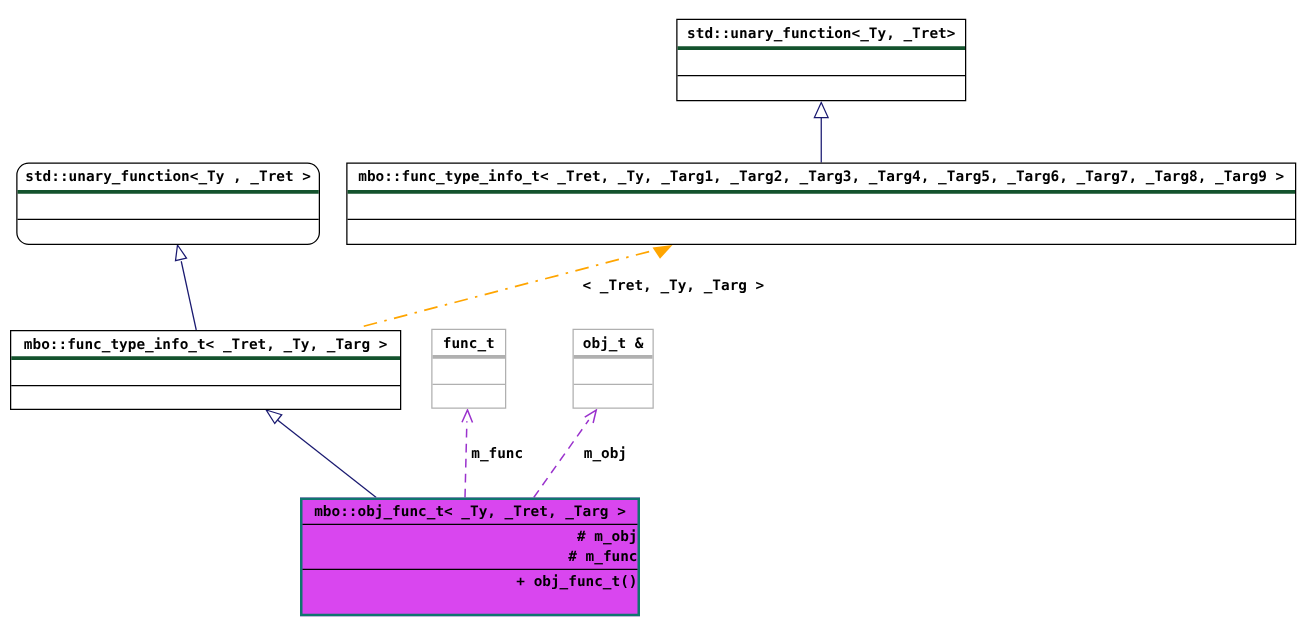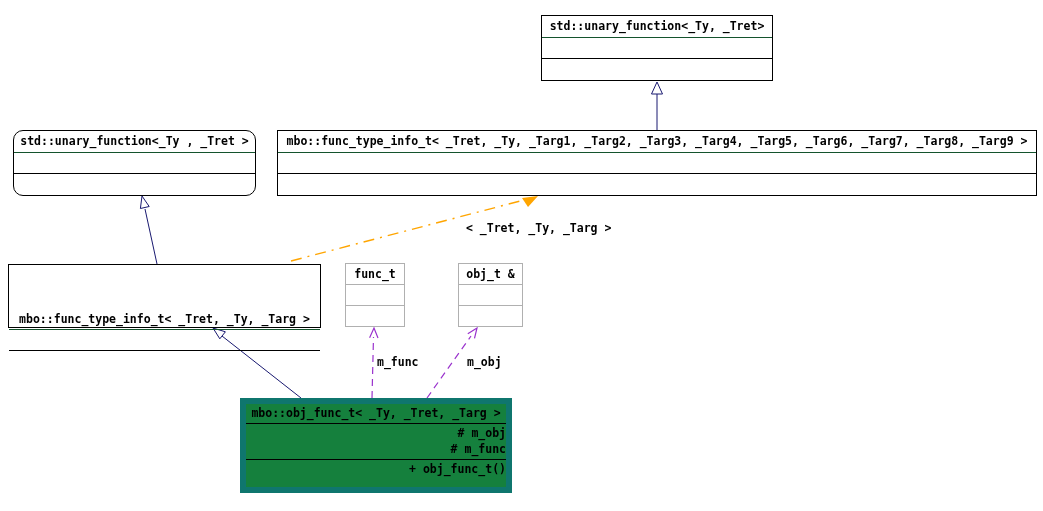--- a/index.html
+++ b/index.html
@@ -15,30 +15,30 @@
   }
   .node{
     position:absolute;
     background:#ffffff;
     border:1px solid #000000;
     box-sizing:border-box;
   }
   .node .t{
     height:21px;line-height:21px;
     text-align:center;white-space:nowrap;
-    border-bottom:1px solid #14532d;
+    border-bottom:3px solid #14532d;
     overflow:visible;
   }
   .node .c{height:20px;border-bottom:1px solid #000000;}
   .node .c.last{border-bottom:none;height:21px;}
   .node.muted{border-color:#b0b0b0;}
   .node.muted .t,.node.muted .c{border-color:#b0b0b0;}
   .node.current{
-    background:#15803d;
-    border:6px solid #0f766e;
+    background:#d946ef;
+    border:2px solid #0f766e;
   }
   .node.current .t{height:19px;line-height:19px;border-bottom:1px solid #000000;}
   .node.current .c{height:auto;border-bottom:1px solid #000000;padding:1px 0 2px 0;}
   .node.current .c.last{border-bottom:none;}
   .node.current .mline{height:16px;line-height:16px;text-align:right;white-space:nowrap;}
   .edge-label{
     position:absolute;white-space:nowrap;color:#000000;
   }
   svg.edges{position:absolute;left:0;top:0;pointer-events:none;}
 </style>
@@ -92,21 +92,21 @@
     <div class="c last"></div>
   </div>
 
   <div class="node" style="left:277px;top:130px;width:760px;height:66px;">
     <div class="t">mbo::func_type_info_t&lt; _Tret, _Ty, _Targ1, _Targ2, _Targ3, _Targ4, _Targ5, _Targ6, _Targ7, _Targ8, _Targ9 &gt;</div>
     <div class="c"></div>
     <div class="c last"></div>
   </div>
 
   <div class="node" style="left:8px;top:264px;width:313px;height:64px;">
-    <div class="t" style="height:20px;line-height:20px;margin-top:44px;">mbo::func_type_info_t&lt; _Tret, _Ty, _Targ &gt;</div>
+    <div class="t" style="height:20px;line-height:20px;">mbo::func_type_info_t&lt; _Tret, _Ty, _Targ &gt;</div>
     <div class="c"></div>
     <div class="c last" style="height:20px;"></div>
   </div>
 
   <div class="node muted" style="left:458px;top:263px;width:65px;height:64px;">
     <div class="t" style="height:20px;line-height:20px;">obj_t &amp;</div>
     <div class="c"></div>
     <div class="c last" style="height:20px;"></div>
   </div>
 

